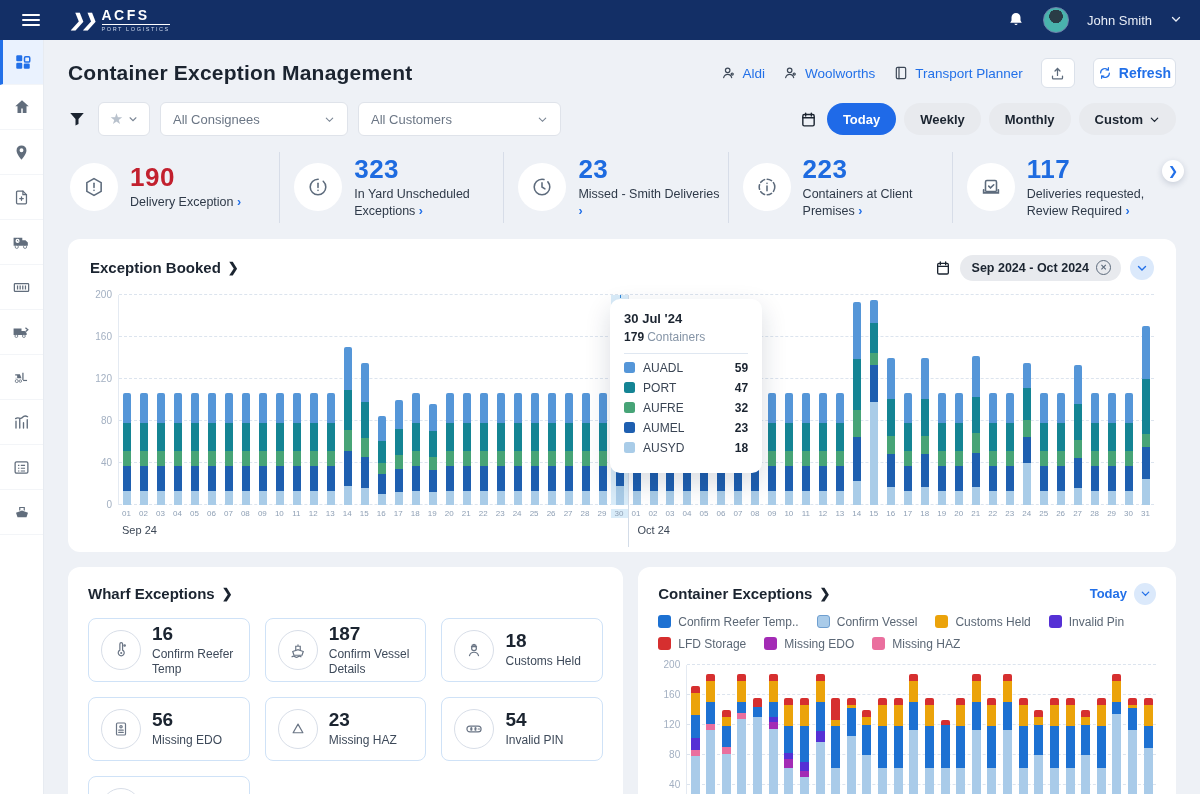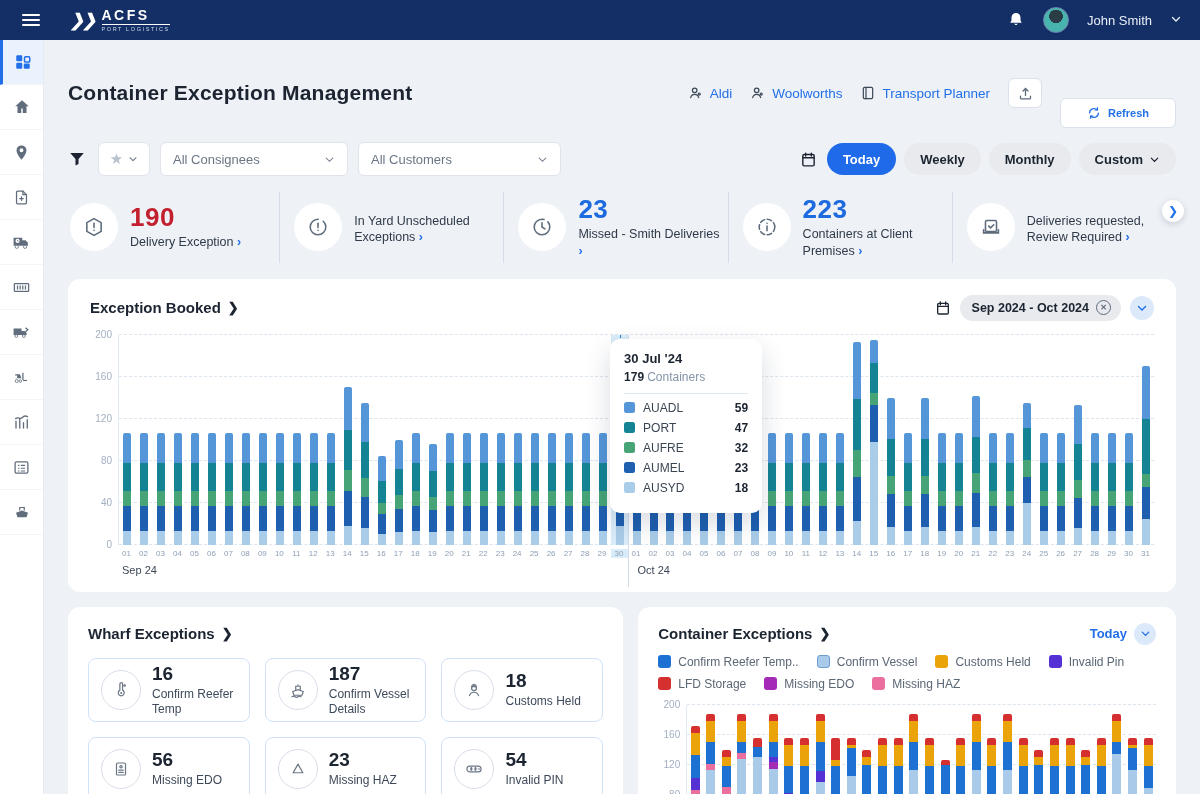--- a/index.html
+++ b/index.html
@@ -30,22 +30,22 @@
   
   .content { margin-left:44px; padding:0 24px; padding-top:58px; }
 
   .page-header { display:flex; align-items:center; justify-content:space-between; }
   .page-title { font-size:21px; font-weight:700; letter-spacing:.2px; }
   .header-right { display:flex; align-items:center; gap:18px; }
   .hdr-link { display:flex; align-items:center; gap:6px; color:#2270e8; font-size:13.5px; font-weight:500; cursor:pointer; }
   .hdr-link .lnk-ico { color:#3c4756; display:flex; }
   .sq-btn { width:34px; height:30px; background:#fff; border:1px solid #dbe1ea; border-radius:6px;
     display:flex; align-items:center; justify-content:center; cursor:pointer; color:#5d6b7c; }
-  .refresh-btn { height:30px; background:#fff; border:1px solid #dbe1ea; border-radius:6px; padding:0 26px;
-    display:flex; align-items:center; gap:7px; color:#2270e8; font-size:11px; font-weight:600; cursor:pointer;margin-top:40px; }
+  .refresh-btn { height:30px; background:#fff; border:1px solid #dbe1ea; border-radius:6px; padding:0 4px;
+    display:flex; align-items:center; gap:7px; color:#2270e8; font-size:14px; font-weight:600; cursor:pointer; }
 
   
   .filter-row { display:flex; align-items:center; gap:10px; margin-top:14px; }
   .funnel { display:flex; align-items:center; margin-right:2px; }
   .star-btn { height:34px; width:52px; background:#fff; border:1px solid #dfe3ea; border-radius:6px;
     display:flex; align-items:center; justify-content:center; gap:5px; cursor:pointer; }
   .star-glyph { color:#b9c2cd; font-size:15px; }
   .select { height:34px; background:#fff; border:1px solid #dfe3ea; border-radius:6px; padding:0 12px;
     display:flex; align-items:center; justify-content:space-between; color:#6b7685; font-size:13px; cursor:pointer; }
   .sel-ports {width:218px;} .sel-cust {width:203px;} .sel-cons {width:188px;}
@@ -353,20 +353,21 @@
     </div>
     <div class="kpi">
       <span class="kpi-icon">
         <svg width="22" height="22" viewBox="0 0 24 24" fill="none" stroke="#5d6b7c" stroke-width="1.7" stroke-linecap="round">
             <circle cx="12" cy="12" r="8.5" stroke-dasharray="40 6"></circle>
             <path d="M12 8v4.5"></path>
             <circle cx="12" cy="15.6" r="0.9" fill="#5d6b7c" stroke="none"></circle>
           </svg>
       </span>
       <div>
+        <div class="kpi-value" style="color: rgb(30, 107, 224);">323</div>
         <div class="kpi-label"><span>In Yard Unscheduled Exceptions</span> <span class="chev-blue">›</span></div>
       </div>
     </div>
     <div class="kpi">
       <span class="kpi-icon">
         <svg width="22" height="22" viewBox="0 0 24 24" fill="none" stroke="#5d6b7c" stroke-width="1.7" stroke-linecap="round">
             <circle cx="12" cy="12" r="8.5" stroke-dasharray="42 5"></circle>
             <path d="M12 7.5V12l3.2 2"></path>
           </svg>
       </span>
@@ -390,20 +391,21 @@
     </div>
     <div class="kpi">
       <span class="kpi-icon">
         <svg width="22" height="22" viewBox="0 0 24 24" fill="none" stroke="#5d6b7c" stroke-width="1.7" stroke-linecap="round">
             <rect x="6" y="5" width="12" height="12" rx="1.5"></rect>
             <path d="M9.5 11l2 2 3.5-3.5"></path>
             <path d="M4 15v3.5h16V15" stroke-width="1.9"></path>
           </svg>
       </span>
       <div>
+        <div class="kpi-value" style="color: rgb(30, 107, 224);">117</div>
         <div class="kpi-label"><span>Deliveries requested, Review Required</span> <span class="chev-blue">›</span></div>
       </div>
     </div>
     <span class="kpi-next">❯</span>
   </div>
 
   <div class="card deliveries-card">
     <div class="card-head">
       <span class="card-title">
         <span>Exception Booked</span>

